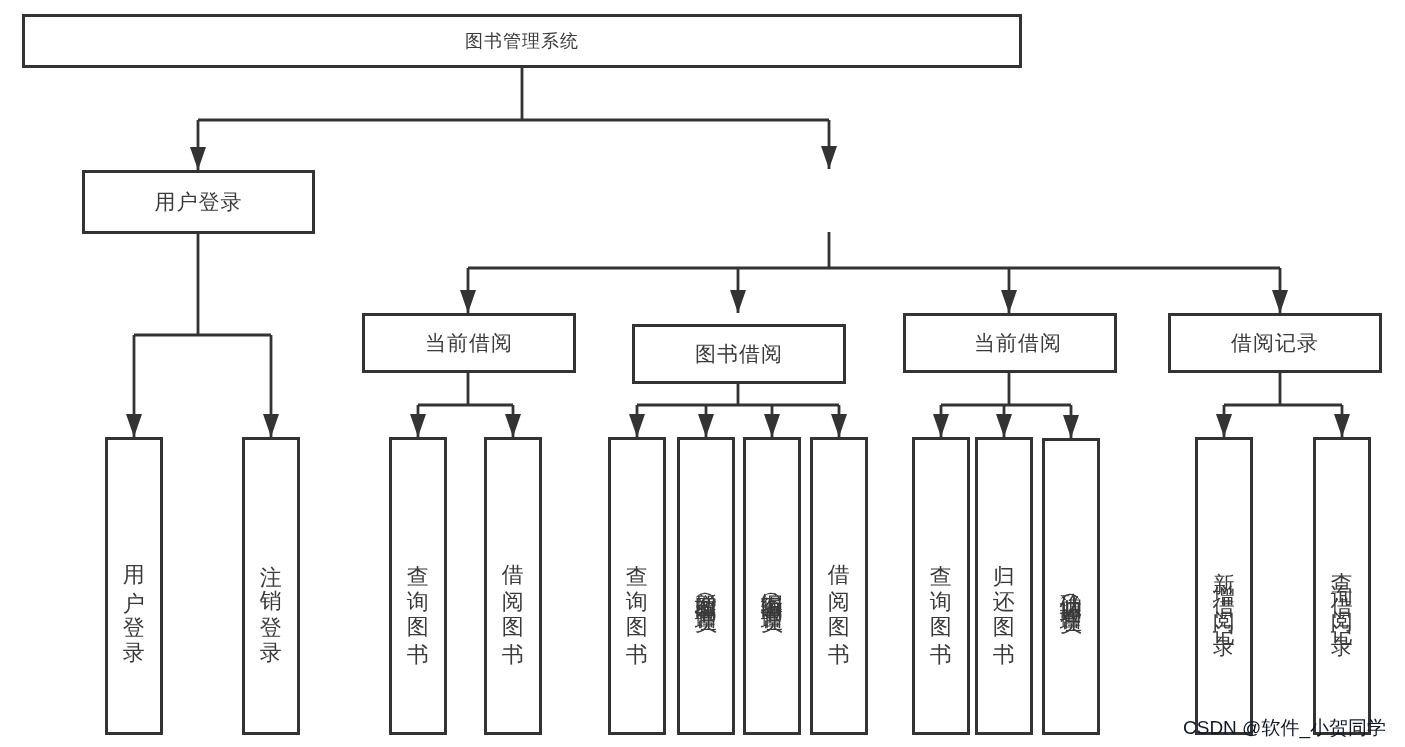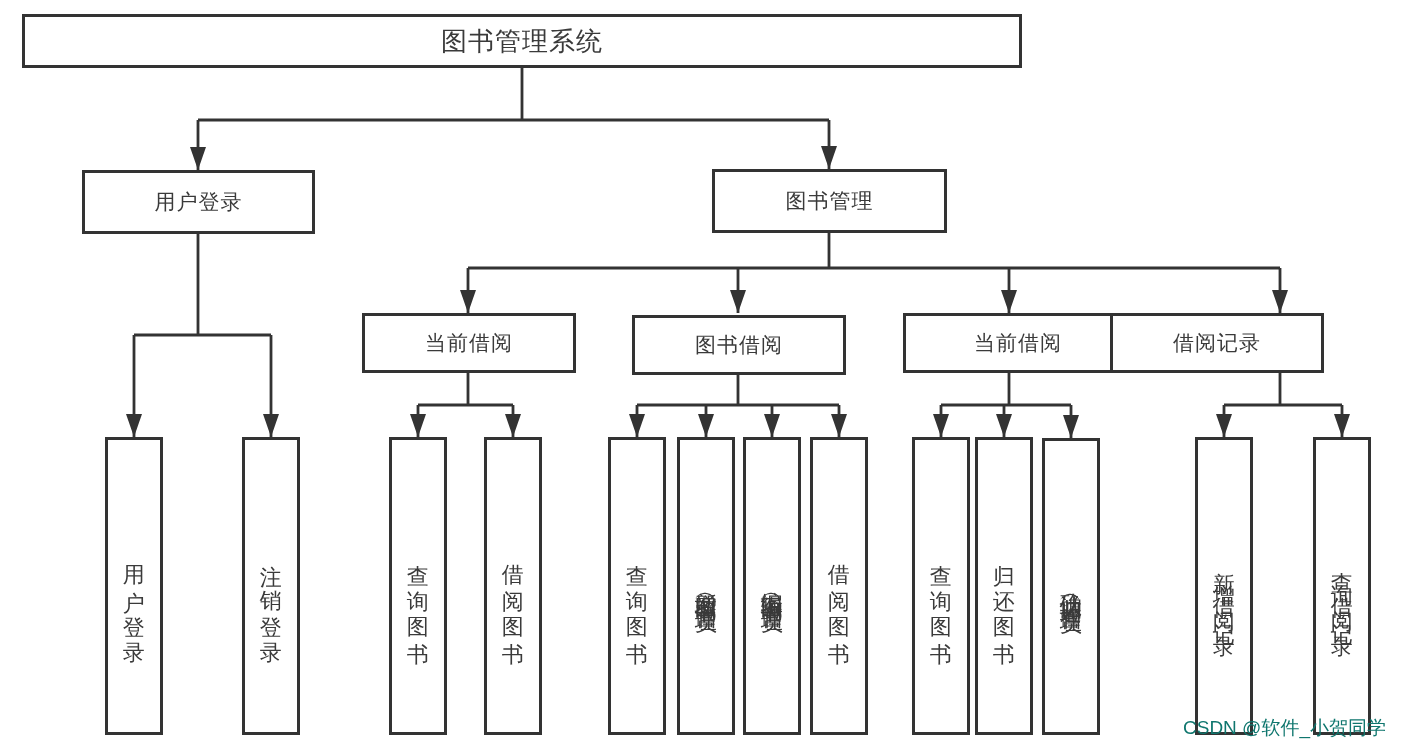--- a/index.html
+++ b/index.html
@@ -20,39 +20,39 @@
   .box {
     position: absolute;
     background: #ffffff;
     border: 3px solid #333333;
     box-sizing: border-box;
     display: flex;
     align-items: center;
     justify-content: center;
     color: #3a3a3a;
   }
-  .hbox { font-size: 26px; letter-spacing: 1px; }
+  .hbox { font-size: 18px; letter-spacing: 1px; }
   .hbox.l2, .hbox.l3 { font-size: 21px; }
   .vbox { width: 58px; top: 437px; height: 298px; font-size: 22px; }
   .vtext {
     display: inline-block;
     writing-mode: vertical-lr;
     text-orientation: mixed;
     line-height: 1.15;
   }
   .v4 .vtext { letter-spacing: 26px; margin-bottom: -26px; }
   .v6 .vtext { letter-spacing: 13px; margin-bottom: -13px; }
   .v9 .vtext { letter-spacing: 3px;  margin-bottom: -3px; }
   .watermark {
     position: absolute;
     left: 1183px;
     top: 715px;
     z-index: 5;
     font-size: 19px;
-    color: #0f766e;
+    color: #0f172a;
     white-space: nowrap;
   }
 </style>
 </head>
 <body>
 
 <div class="canvas">
 
   <svg class="connectors" viewBox="0 0 1405 747" xmlns="http://www.w3.org/2000/svg">
     <defs>
@@ -94,34 +94,31 @@
     </g>
   </svg>
 
   <div class="box hbox" style="left:22px; top:14px; width:1000px; height:54px;">
     <span>图书管理系统</span>
   </div>
 
   <div class="box hbox l2" style="left:82px; top:170px; width:233px; height:64px;">
     <span>用户登录</span>
   </div>
-  <div class="box hbox l2" style="left:712px; top:169px; width:235px; height:64px;">
-    <span>图书管理</span>
-  </div>
 
   <div class="box hbox l3" style="left:362px; top:313px; width:214px; height:60px;">
     <span>当前借阅</span>
   </div>
-  <div class="box hbox l3" style="left:632px; top:315px; width:214px; height:60px;">
+  <div class="box hbox l3" style="left:632px; top:324px; width:214px; height:60px;">
     <span>图书借阅</span>
   </div>
   <div class="box hbox l3" style="left:903px; top:313px; width:214px; height:60px;padding-left:16px;">
     <span>当前借阅</span>
   </div>
-  <div class="box hbox l3" style="left:1110px; top:313px; width:214px; height:60px;">
+  <div class="box hbox l3" style="left:1168px; top:313px; width:214px; height:60px;">
     <span>借阅记录</span>
   </div>
 
   <div class="box vbox v4" style="left:105px;">
     <span class="vtext">用户登录</span>
   </div>
   <div class="box vbox v4" style="left:242px;">
     <span class="vtext">注销登录</span>
   </div>
 

